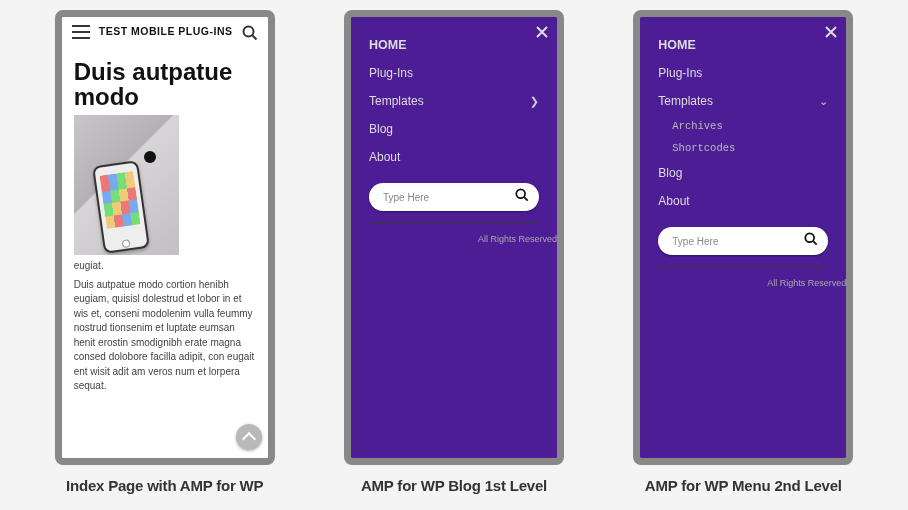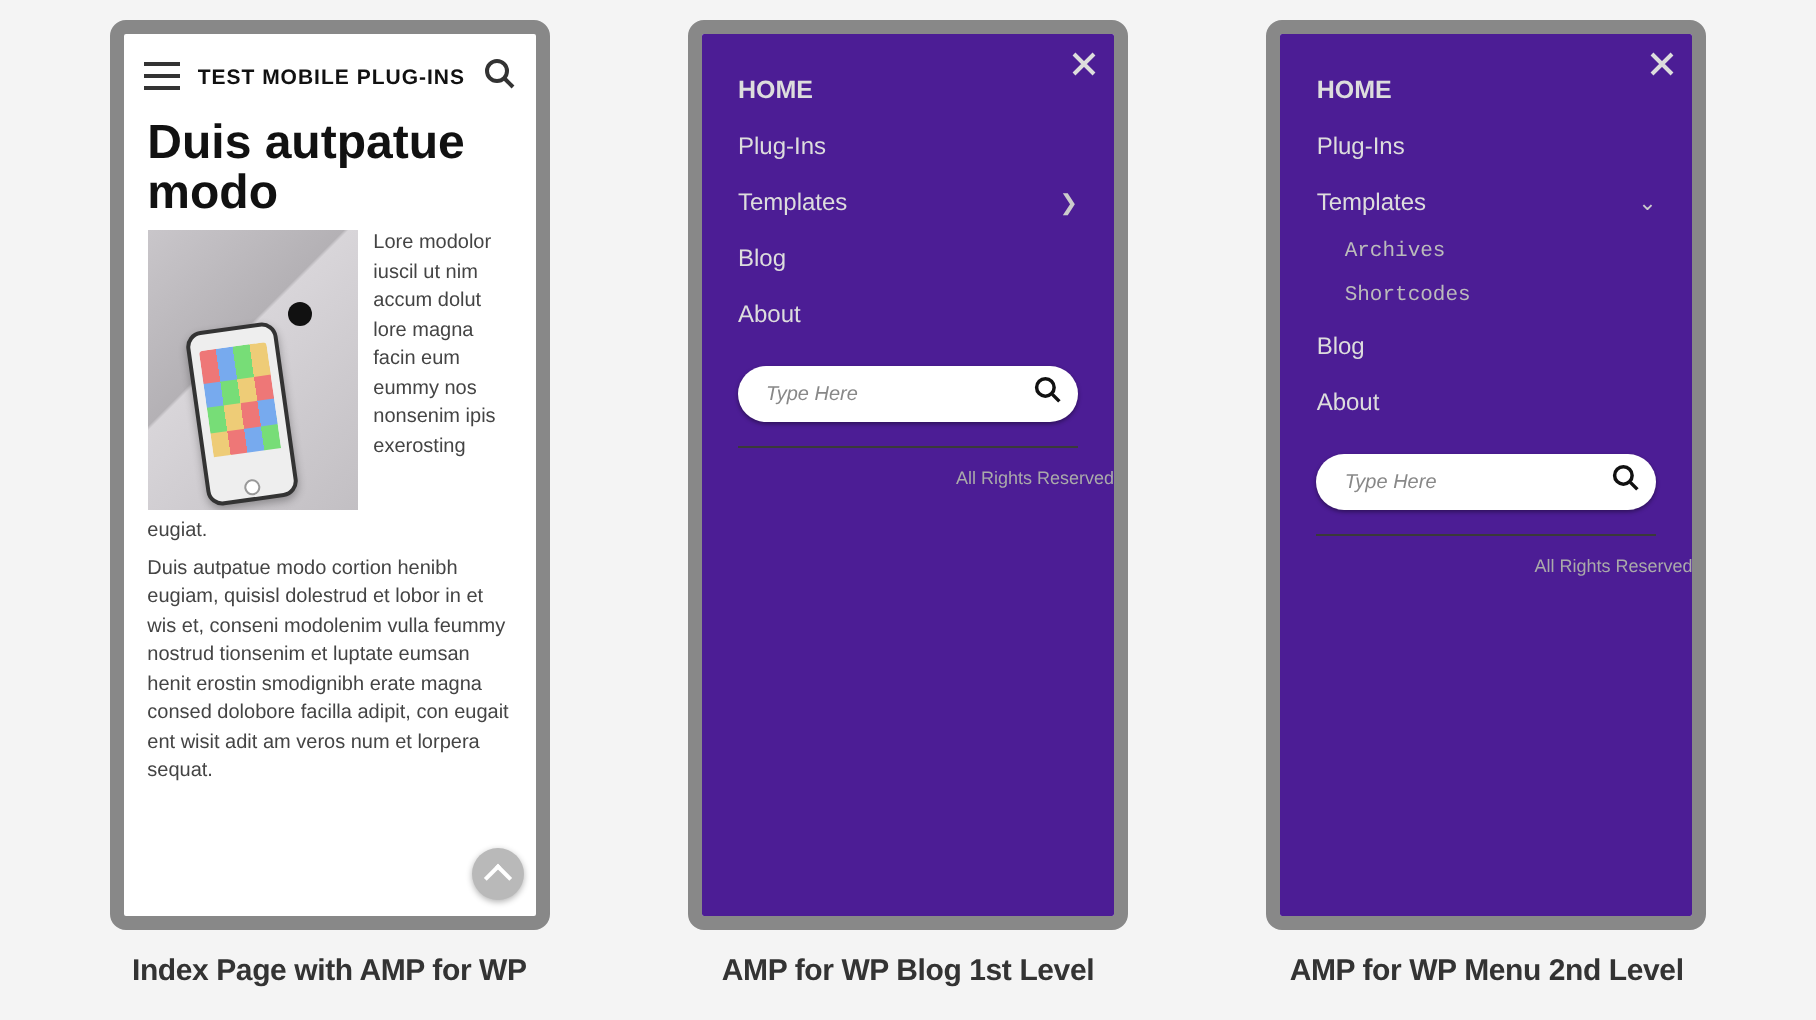--- a/index.html
+++ b/index.html
@@ -32,21 +32,21 @@
     font-size: 15px;
     font-weight: 700;
     color: #333;
     margin-top: 12px;
     text-align: center;
     letter-spacing: -0.2px;
   }
   
   .p1-top {
     display: flex;
-    align-items: flex-end;
+    align-items: flex-start;
     justify-content: space-between;
     padding: 8px 10px;
     height: 36px;
   }
   .hamb svg, .srch svg { display: block; }
   .p1-title {
     font-size: 10.5px;
     font-weight: 700;
     letter-spacing: 0.5px;
     color: #111;
@@ -175,21 +175,20 @@
     align-items: center;
     padding: 0 10px 0 14px;
     box-shadow: 0 1px 2px rgba(0,0,0,0.4);
   }
   .searchbar input {
     border: none; outline: none;
     font-size: 10px;
     flex: 1;
     color: #444;
     background: transparent;
-    font-style: italic;
   }
   .searchbar input::placeholder { color:#888; }
   .hr {
     border: none;
     border-top: 1px solid #3a3a3a;
     margin: 6px 18px 0 18px;
   }
   .rights {
     text-align:right;
     font-size: 9px;
@@ -218,21 +217,20 @@
     </div>
     <div class="p1-body">
       <h1 class="p1-h1">Duis autpatue modo</h1>
       <div class="p1-row">
         <div class="p1-img">
           <div class="dot"></div>
           <div class="iphone">
               <div class="btn"></div>
             </div>
         </div>
-        <div class="p1-side">Lore modolor iuscil ut nim accum dolut lore magna facin eum eummy nos nonsenim ipis exerosting</div>
       </div>
       <div class="p1-para">eugiat.</div>
       <div class="p1-para">Duis autpatue modo cortion henibh eugiam, quisisl dolestrud et lobor in et wis et, conseni modolenim vulla feummy nostrud tionsenim et luptate eumsan henit erostin smodignibh erate magna consed dolobore facilla adipit, con eugait ent wisit adit am veros num et lorpera sequat.</div>
     </div>
     <div class="fab"></div>
   </div>
   <div class="caption">Index Page with AMP for WP</div>
 </div>
 
 <div class="col">

